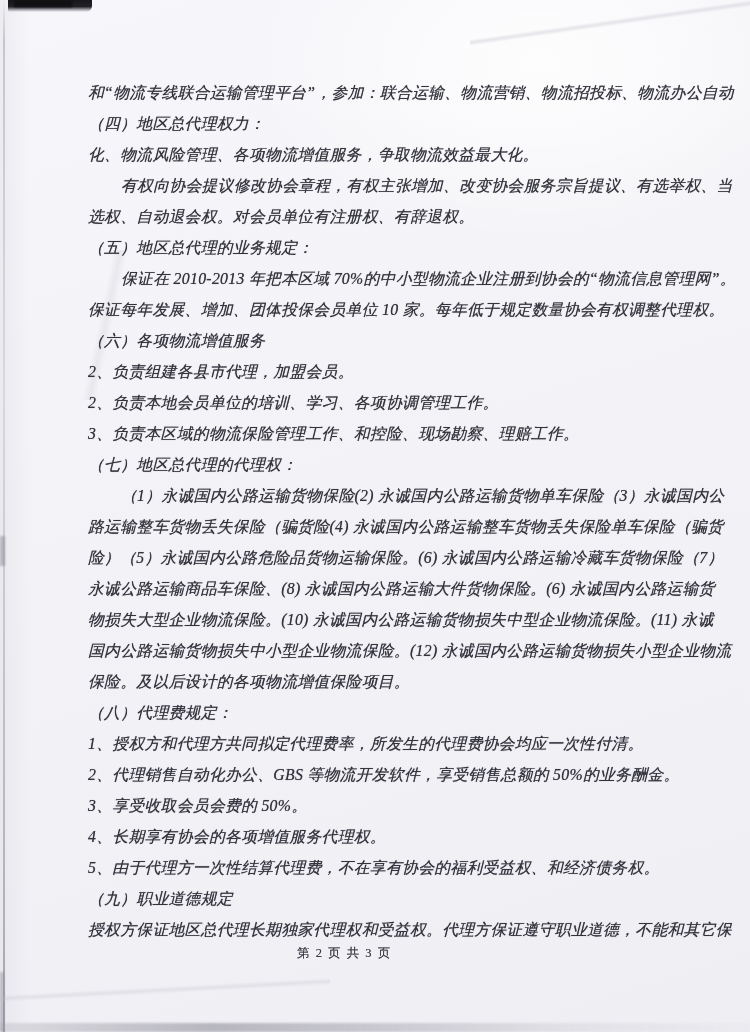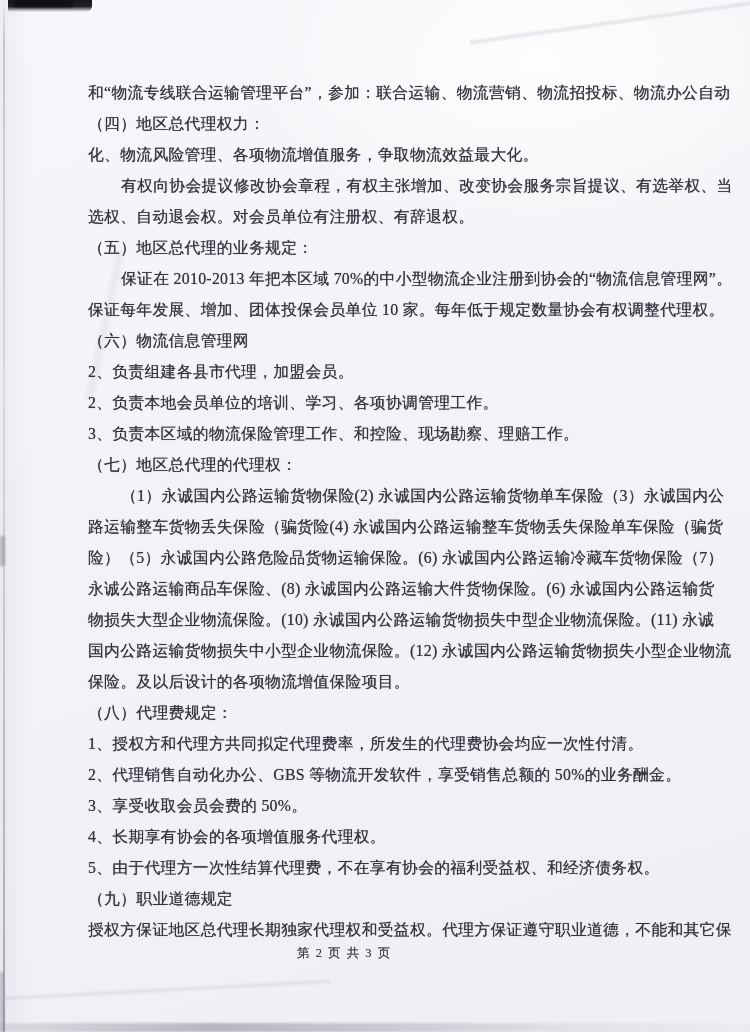--- a/index.html
+++ b/index.html
@@ -54,20 +54,21 @@
   .crease-bottom{
     left:0;top:962px;width:330px;height:56px;
     background:linear-gradient(177deg, rgba(0,0,0,0) 45%, rgba(190,190,202,0.30) 50%, rgba(0,0,0,0) 55%);
   }
   
   .doc-lines{position:absolute;left:88px;top:77px;width:614px;}
   .line{
     height:31px;line-height:31px;font-size:15.8px;letter-spacing:0.3px;
     color:#33333c;white-space:nowrap;
     text-shadow:0 0 0.7px rgba(46,46,58,0.75);
+    font-style:italic;
   }
   .line.indent{padding-left:33px;}
   .page-footer{
     position:absolute;left:297px;top:945px;
     font-size:12.5px;letter-spacing:1.5px;color:#3c3c46;
     text-shadow:0 0 0.6px rgba(50,50,62,0.7);white-space:nowrap;
   }
 </style>
 </head>
 <body>
@@ -86,21 +87,21 @@
 
   <div class="doc-lines" id="doc-lines">
       <div class="line">和“物流专线联合运输管理平台”，参加：联合运输、物流营销、物流招投标、物流办公自动</div>
       <div class="line">（四）地区总代理权力：</div>
       <div class="line">化、物流风险管理、各项物流增值服务，争取物流效益最大化。</div>
       <div class="line indent">有权向协会提议修改协会章程，有权主张增加、改变协会服务宗旨提议、有选举权、当</div>
       <div class="line">选权、自动退会权。对会员单位有注册权、有辞退权。</div>
       <div class="line">（五）地区总代理的业务规定：</div>
       <div class="line indent">保证在 2010-2013 年把本区域 70%的中小型物流企业注册到协会的“物流信息管理网”。</div>
       <div class="line">保证每年发展、增加、团体投保会员单位 10 家。每年低于规定数量协会有权调整代理权。</div>
-      <div class="line">（六）物流信息管理网</div>
+      <div class="line">（六）各项物流增值服务</div>
       <div class="line">2、负责组建各县市代理，加盟会员。</div>
       <div class="line">2、负责本地会员单位的培训、学习、各项协调管理工作。</div>
       <div class="line">3、负责本区域的物流保险管理工作、和控险、现场勘察、理赔工作。</div>
       <div class="line">（七）地区总代理的代理权：</div>
       <div class="line indent">（1）永诚国内公路运输货物保险(2) 永诚国内公路运输货物单车保险（3）永诚国内公</div>
       <div class="line">路运输整车货物丢失保险（骗货险(4) 永诚国内公路运输整车货物丢失保险单车保险（骗货</div>
       <div class="line">险）（5）永诚国内公路危险品货物运输保险。(6) 永诚国内公路运输冷藏车货物保险（7）</div>
       <div class="line">永诚公路运输商品车保险、(8) 永诚国内公路运输大件货物保险。(6) 永诚国内公路运输货</div>
       <div class="line">物损失大型企业物流保险。(10) 永诚国内公路运输货物损失中型企业物流保险。(11) 永诚</div>
       <div class="line">国内公路运输货物损失中小型企业物流保险。(12) 永诚国内公路运输货物损失小型企业物流</div>

